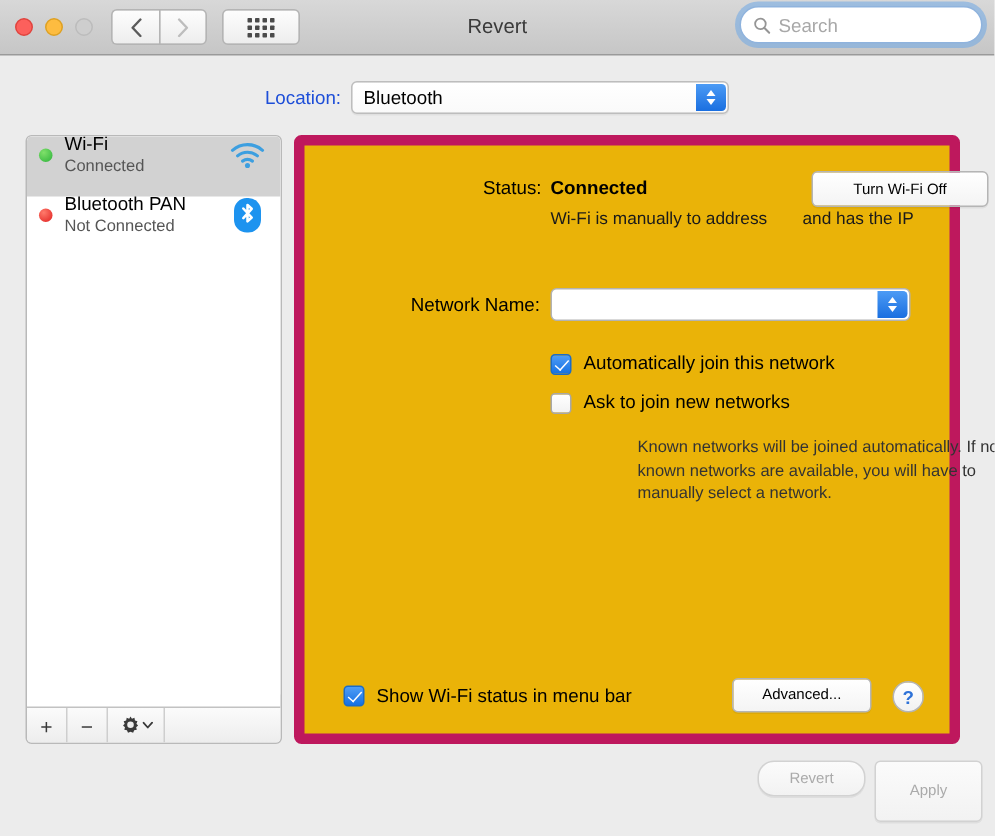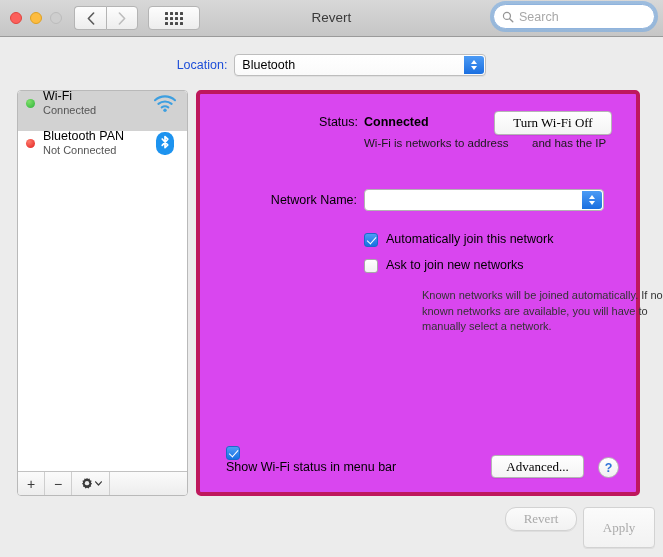--- a/index.html
+++ b/index.html
@@ -254,22 +254,22 @@
   .tb-btn.gear { width: 38px; gap: 1px; }
   .tb-filler { flex: 1 1 auto; }
 
   
   .panel {
     position: absolute;
     left: 196px;
     top: 90px;
     width: 444px;
     height: 406px;
-    background: #d946ef;
-    border: 4px solid #be185d;
+    background: #eab308;
+    border: 7px solid #be185d;
     border-radius: 5px;
   }
 
   .status-row {
     position: absolute;
     left: 0; top: 21px;
     width: 100%;
   }
   .lbl-status {
     position: absolute;
@@ -297,27 +297,28 @@
     left: 332px; top: 21px;
     width: 130px;
     font-size: 11.5px;
     line-height: 1.35;
     color: #1a1a1a;
   }
   .btn {
     background: linear-gradient(to bottom, #ffffff, #f4f4f4);
     border: 1px solid #b5b5b5;
     border-radius: 4px;
-    font-family: Liberation Serif, serif;
-    font-size: 13px;
+    font-family: Liberation Sans, sans-serif;
+    font-size: 10px;
     color: #000;
     box-shadow: 0 1px 0 rgba(0,0,0,0.06);
     display: flex;
     align-items: center;
     justify-content: center;
+    margin-left: 44px;
   }
   .btn-wifi-toggle {
     position: absolute;
     left: 294px; top: -4px;
     width: 118px; height: 24px;
   }
 
   .name-row {
     position: absolute;
     left: 0; top: 95px;
@@ -382,22 +383,21 @@
     font-size: 11px;
     line-height: 1.42;
     color: #333;
     margin-left: 36px;
   }
 
   .menubar-row {
     position: absolute;
     left: 26px; bottom: 18px;
     display: flex;
-    align-items: flex-start;
-    flex-direction: column;
+    align-items: flex-end;
   }
   .btn-advanced {
     position: absolute;
     right: 52px; bottom: 14px;
     width: 93px; height: 23px;
   }
   .help-btn {
     position: absolute;
     right: 17px; bottom: 14px;
     width: 21px; height: 21px;
@@ -554,21 +554,21 @@
       <div class="tb-filler"></div>
     </div>
   </div>
 
   <div class="panel">
 
     <div class="status-row">
       <span class="lbl-status">Status:</span>
       <span class="val-status">Connected</span>
       <div class="status-desc">
-        <span>Wi-Fi is networks to</span>
+        <span>Wi-Fi is manually to</span>
         <span>address</span>
       </div>
       <div class="status-desc2">and has the IP</div>
       <div class="btn btn-wifi-toggle">Turn Wi-Fi Off</div>
     </div>
 
     <div class="name-row">
       <span class="lbl-name">Network Name:</span>
       <div class="combo">
         <span></span>

